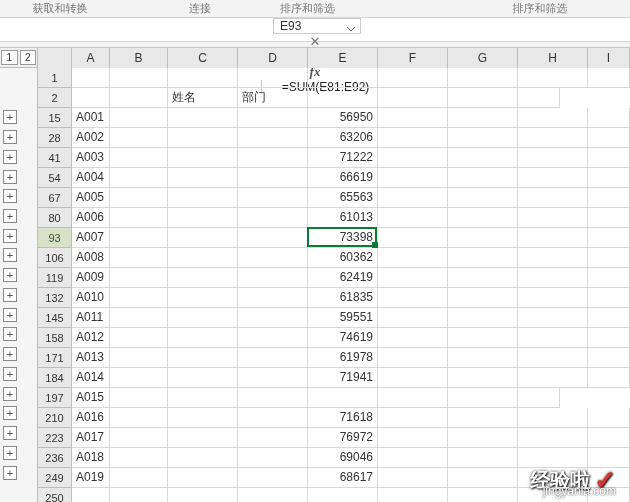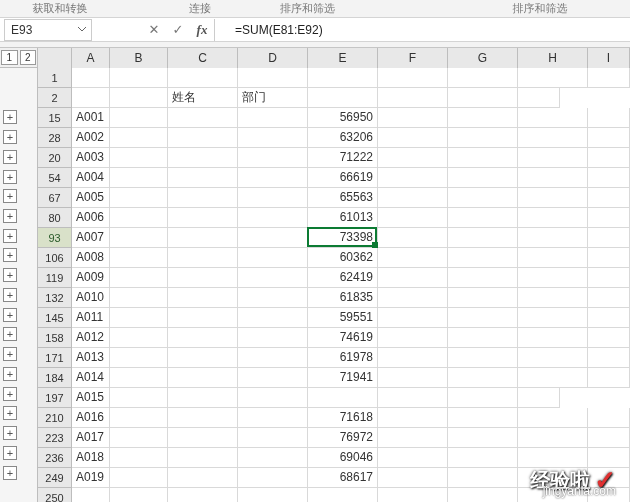--- a/index.html
+++ b/index.html
@@ -24,20 +24,21 @@
     align-items: flex-start;
     padding-top: 1px;
   }
   .ribbon-hint span { flex: 0 0 auto; }
   .formula-bar {
     height: 24px;
     background: #fff;
     border-bottom: 1px solid #d4d4d4;
     display: flex;
     align-items: center;
+    flex-direction: column;
   }
   .name-box {
     width: 88px;
     height: 22px;
     border: 1px solid #ccc;
     margin: 0 0 0 4px;
     display: flex;
     align-items: center;
     padding: 0 4px 0 6px;
     position: relative;
@@ -331,21 +332,21 @@
       <div class="ol-cell">
         <div class="ol-plus">+</div>
       </div>
       <div class="ol-cell"></div>
     </div>
   <div class="row-hdrs" id="row-hdrs">
       <div class="rh">1</div>
       <div class="rh">2</div>
       <div class="rh">15</div>
       <div class="rh">28</div>
-      <div class="rh">20</div>
+      <div class="rh">41</div>
       <div class="rh">54</div>
       <div class="rh">67</div>
       <div class="rh">80</div>
       <div class="rh sel">93</div>
       <div class="rh">106</div>
       <div class="rh">119</div>
       <div class="rh">132</div>
       <div class="rh">145</div>
       <div class="rh">158</div>
       <div class="rh">171</div>

